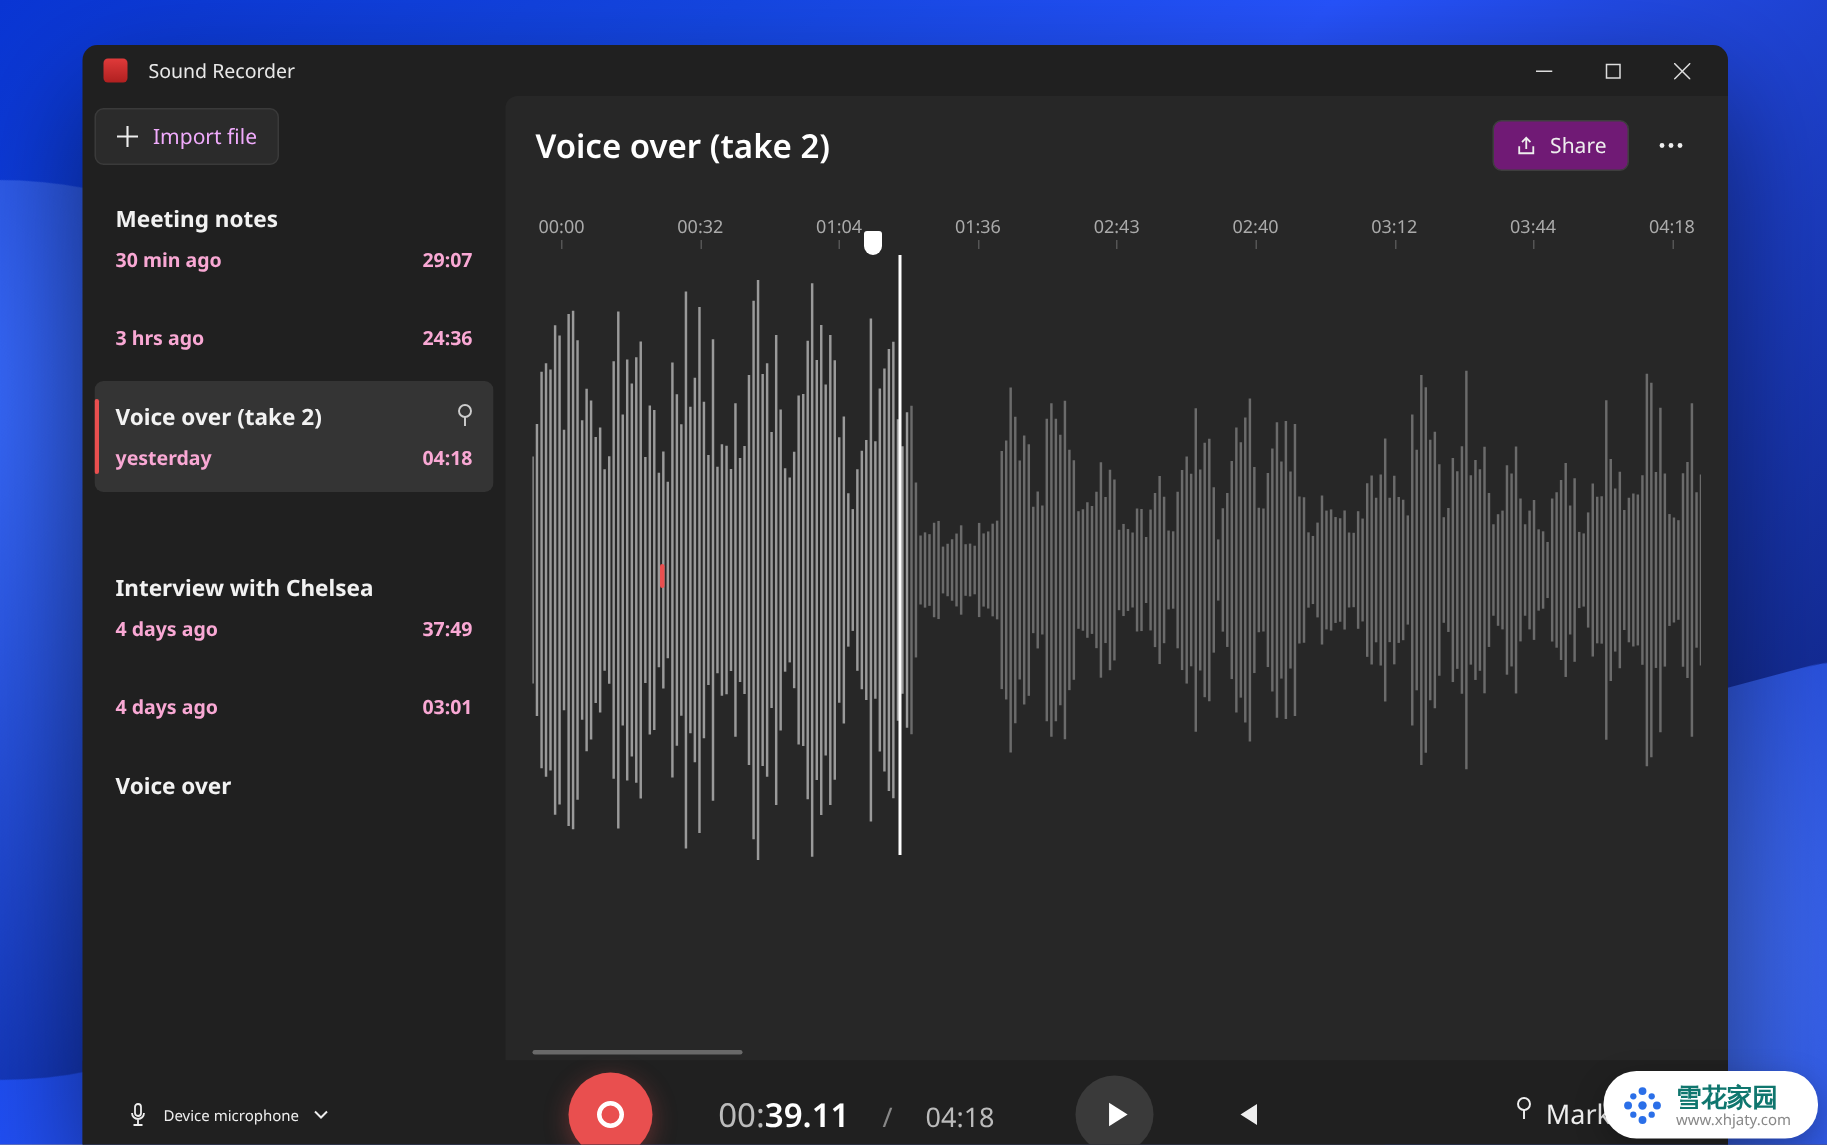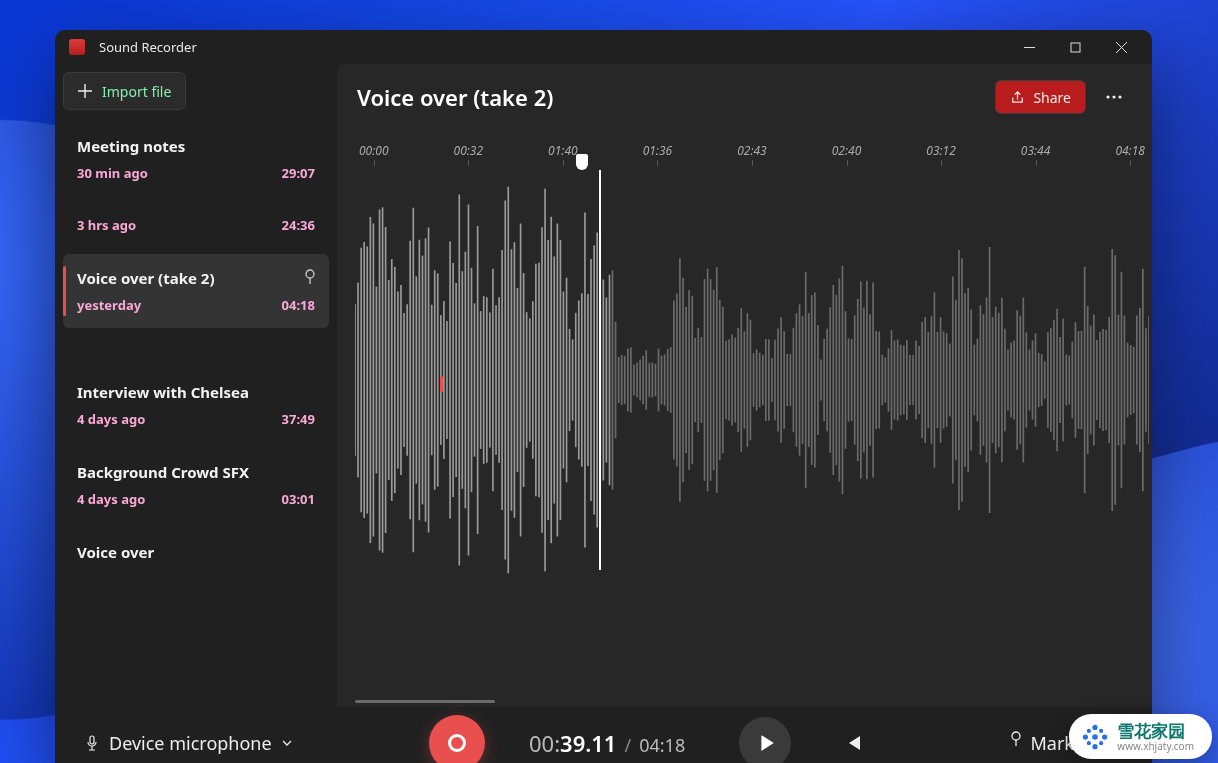--- a/index.html
+++ b/index.html
@@ -28,62 +28,62 @@
   .titlebar .title { flex: 1; }
   .winbtn { width: 46px; height: 34px; display: flex; align-items: center; justify-content: center; color: #ddd; cursor: pointer; }
   .winbtn svg { width: 11px; height: 11px; stroke: currentColor; }
 
   .body { flex: 1; display: flex; min-height: 0; }
 
   
   .sidebar { width: 282px; display: flex; flex-direction: column; padding: 8px 8px 8px 8px; }
   .import-btn {
     height: 38px; border: 1px solid #3a3a3a; border-radius: 6px; background: #2b2b2b;
-    color: #86efac; font-size: 14px; display: flex; align-items: center; gap: 10px; padding: 0 14px;
+    color: #f0abfc; font-size: 14px; display: flex; align-items: center; gap: 10px; padding: 0 14px;
     cursor: pointer; margin-bottom: 12px; width: fit-content;
   }
   .list { flex: 1; position: relative; overflow: hidden; font-weight: bold; }
   .list-fade { position: absolute; left:0; right:0; bottom:0; height: 90px; pointer-events:none;
     background: linear-gradient(to bottom, rgba(32,32,32,0), #202020); z-index: 3; }
   .rec-item {
     position: relative; border-radius: 6px; padding: 14px 14px; margin-bottom: 6px; cursor: pointer;
   }
   .rec-item .name { color: #f2f2f2; font-size: 15px; margin-bottom: 8px; }
   .rec-item .meta { display: flex; justify-content: space-between; color: #f9a8d4; font-size: 13px; }
   .rec-item.selected { background: #343434; }
   .rec-item.selected::before { content:""; position:absolute; left:0; top:12px; bottom:12px; width:3px; border-radius:2px; background:#e94f4f; }
   .rec-item .marker-icon { position:absolute; top:14px; right:12px; color:#ccc; }
 
   
   .main { flex: 1; background: #272727; border-top-left-radius: 8px; display: flex; flex-direction: column; }
   .main-header { height: 66px; display: flex; align-items: center; padding: 0 20px; gap: 10px; }
   .rec-title { flex:1; color: #fff; font-size: 22px; font-weight: 600; }
-  .share-btn { height: 34px; border-radius: 6px; background: #b91c1c; border:1px solid #3e3e3e; color:#eee;
+  .share-btn { height: 34px; border-radius: 6px; background: #701a75; border:1px solid #3e3e3e; color:#eee;
     display:flex; align-items:center; gap:8px; padding:0 14px; cursor:pointer; font-size:14px; }
   .more-btn { width:36px; height:34px; border-radius:6px; display:flex; align-items:center; justify-content:center; color:#eee; cursor:pointer; }
 
-  .wave-area { flex:1; position:relative; padding: 12px 3px 0 18px; font-style: italic; }
+  .wave-area { flex:1; position:relative; padding: 12px 18px 0 18px; }
   .ruler { display:flex; justify-content: space-between; font-size: 12px; color:#aaa; padding: 0 4px 4px 4px; position:relative; height:28px; }
   .ruler span { position:relative; }
   .ruler span::after { content:""; position:absolute; left:50%; top:18px; width:1px; height:6px; background:#555; }
   .playhead-handle { position:absolute; left:239px; top:24px; width:12px; height:16px; background:#fff; border-radius:2px 2px 6px 6px; z-index:5; }
 
   .wave { position:relative; height:420px; }
   .mark-line { position:absolute; top:0; bottom:0; left:85px; width:3px; background:#e94f4f; z-index:2; border-radius:2px; height:16px; top:206px;}
   .wave svg { position:absolute; inset:0; width:100%; height:100%; }
   .playhead-line { position:absolute; top:0; bottom:20px; left:244px; width:2px; background:#fff; z-index:4; }
   .zoom-range { position:absolute; left:18px; bottom:4px; width:140px; height:3px; background:#6a6a6a; border-radius:2px; cursor:pointer;}
 
   
   .bottombar { height: 72px; background:#202020; display:flex; align-items:center; padding: 0 20px; gap:14px; }
-  .device-btn { display:flex; align-items:center; gap:10px; color:#eee; font-size:18px; cursor:pointer; padding:6px 10px; border-radius:6px; }
+  .device-btn { display:flex; align-items:center; gap:10px; color:#eee; font-size:10px; cursor:pointer; padding:6px 10px; border-radius:6px; }
   .spacer { flex:1; }
   .rec-btn { width:56px; height:56px; border-radius:50%; background:#e94f4f; display:flex; align-items:center; justify-content:center; cursor:pointer; margin-right:30px; box-shadow:0 4px 16px rgba(233,79,79,0.35); }
   .rec-btn .dot { width:18px; height:18px; border-radius:50%; border:3px solid #fff; }
-  .timecode { color:#fff; font-size:22px; display:flex; align-items:baseline; gap:8px; margin-right:40px;}
+  .timecode { color:#fff; font-size:22px; display:flex; align-items:baseline; gap:22px; margin-right:40px;}
   .timecode .cur { font-weight:600; }
   .timecode .curpre { color:#bbb; font-weight:400;}
   .timecode .sep { color:#888; font-size:18px; }
   .timecode .dur { color:#bbb; font-size:18px; }
   .play-btn { width:52px; height:52px; border-radius:50%; background:#3a3a3a; display:flex; align-items:center; justify-content:center; cursor:pointer; margin-right:30px;}
   .play-btn svg { width:18px; height:18px; fill:#fff; margin-left:3px; }
   .skip-btn { width:36px; height:36px; display:flex; align-items:center; justify-content:center; color:#eee; cursor:pointer; border-radius:6px; }
   .mark-btn { display:flex; align-items:flex-start; gap:8px; color:#eee; cursor:pointer; padding:6px 10px; border-radius:6px; font-size:18px; }
 
   
@@ -158,21 +158,20 @@
             <div class="rec-item">
             </div>
             <div class="rec-item">
               <div class="name">Interview with Chelsea</div>
               <div class="meta">
                 <span>4 days ago</span>
                 <span>37:49</span>
               </div>
             </div>
             <div class="rec-item">
-              <div class="name">Background Crowd SFX</div>
               <div class="meta">
                 <span>4 days ago</span>
                 <span>03:01</span>
               </div>
             </div>
             <div class="rec-item">
               <div class="name">Voice over</div>
             </div>
           </div>
         <div class="list-fade"></div>
@@ -194,21 +193,21 @@
               <circle cx="8" cy="2" r="1.6" fill="#eee"></circle>
               <circle cx="14" cy="2" r="1.6" fill="#eee"></circle>
             </svg>
         </div>
       </div>
 
       <div class="wave-area">
         <div class="ruler" id="ruler">
             <span>00:00</span>
             <span>00:32</span>
-            <span>01:40</span>
+            <span>01:04</span>
             <span>01:36</span>
             <span>02:43</span>
             <span>02:40</span>
             <span>03:12</span>
             <span>03:44</span>
             <span>04:18</span>
           </div>
         <div class="playhead-handle"></div>
         <div class="wave">
           <svg id="wave-svg" viewBox="0 0 760 420" preserveAspectRatio="none">

